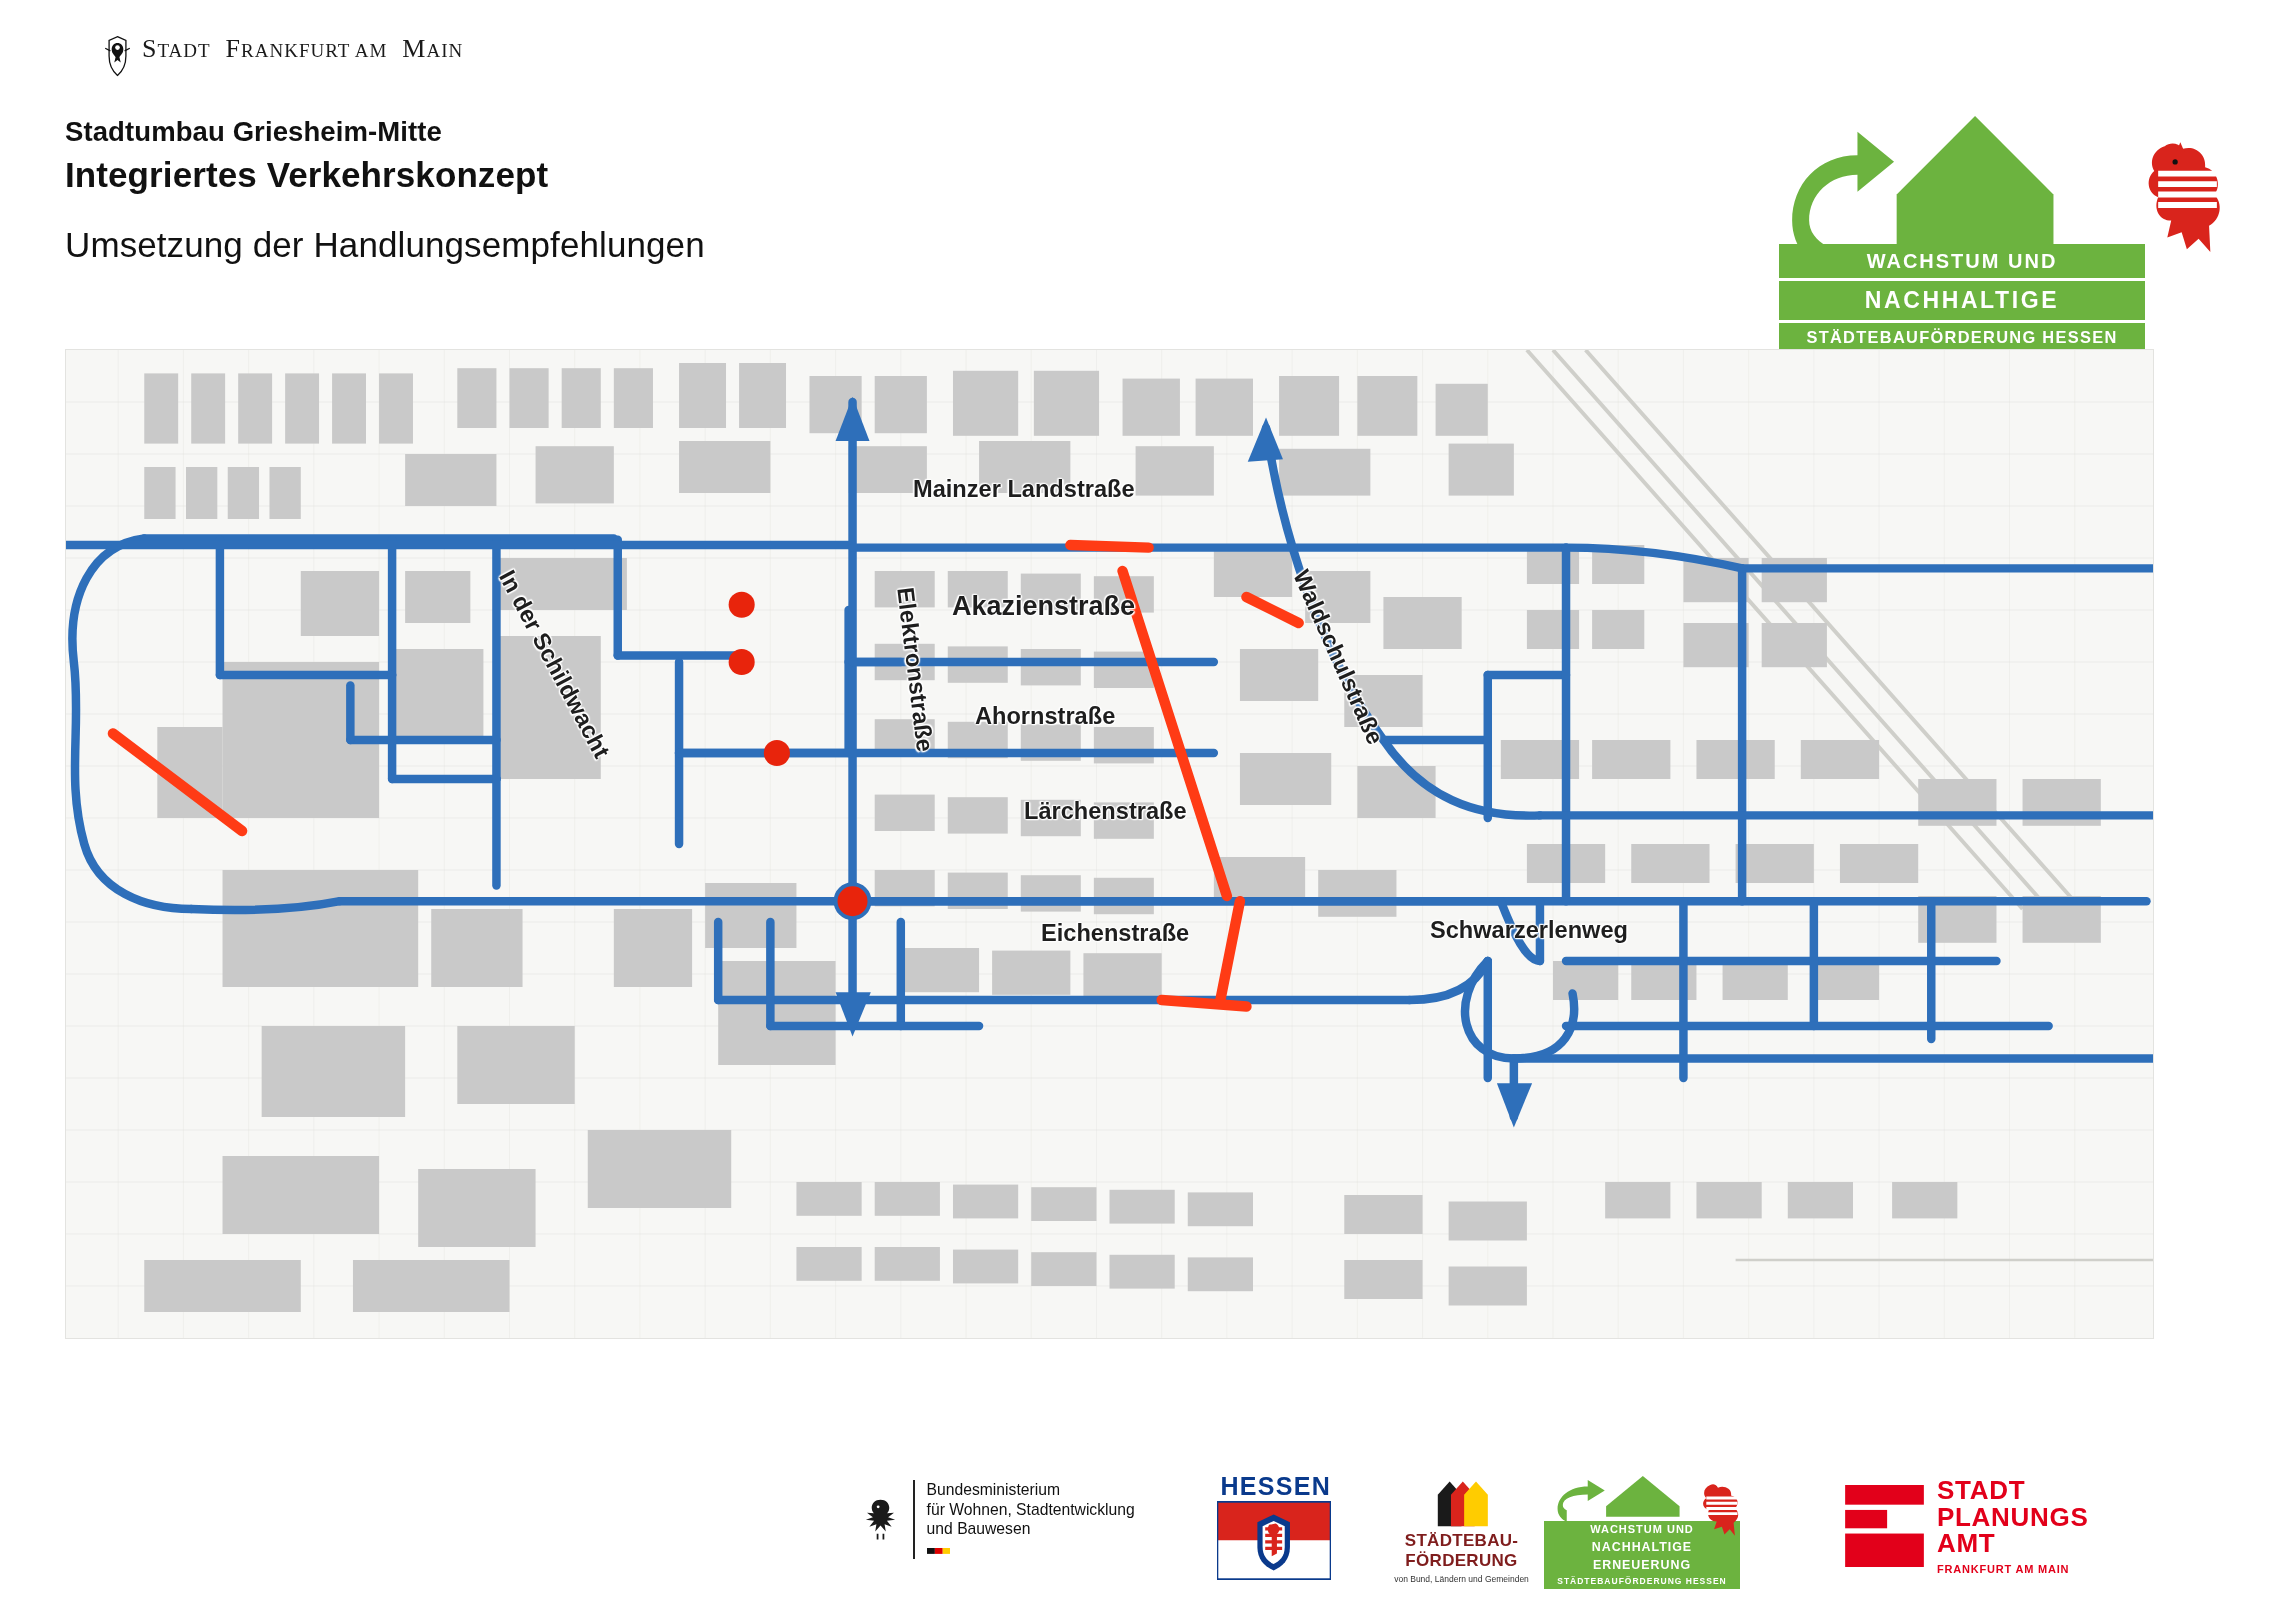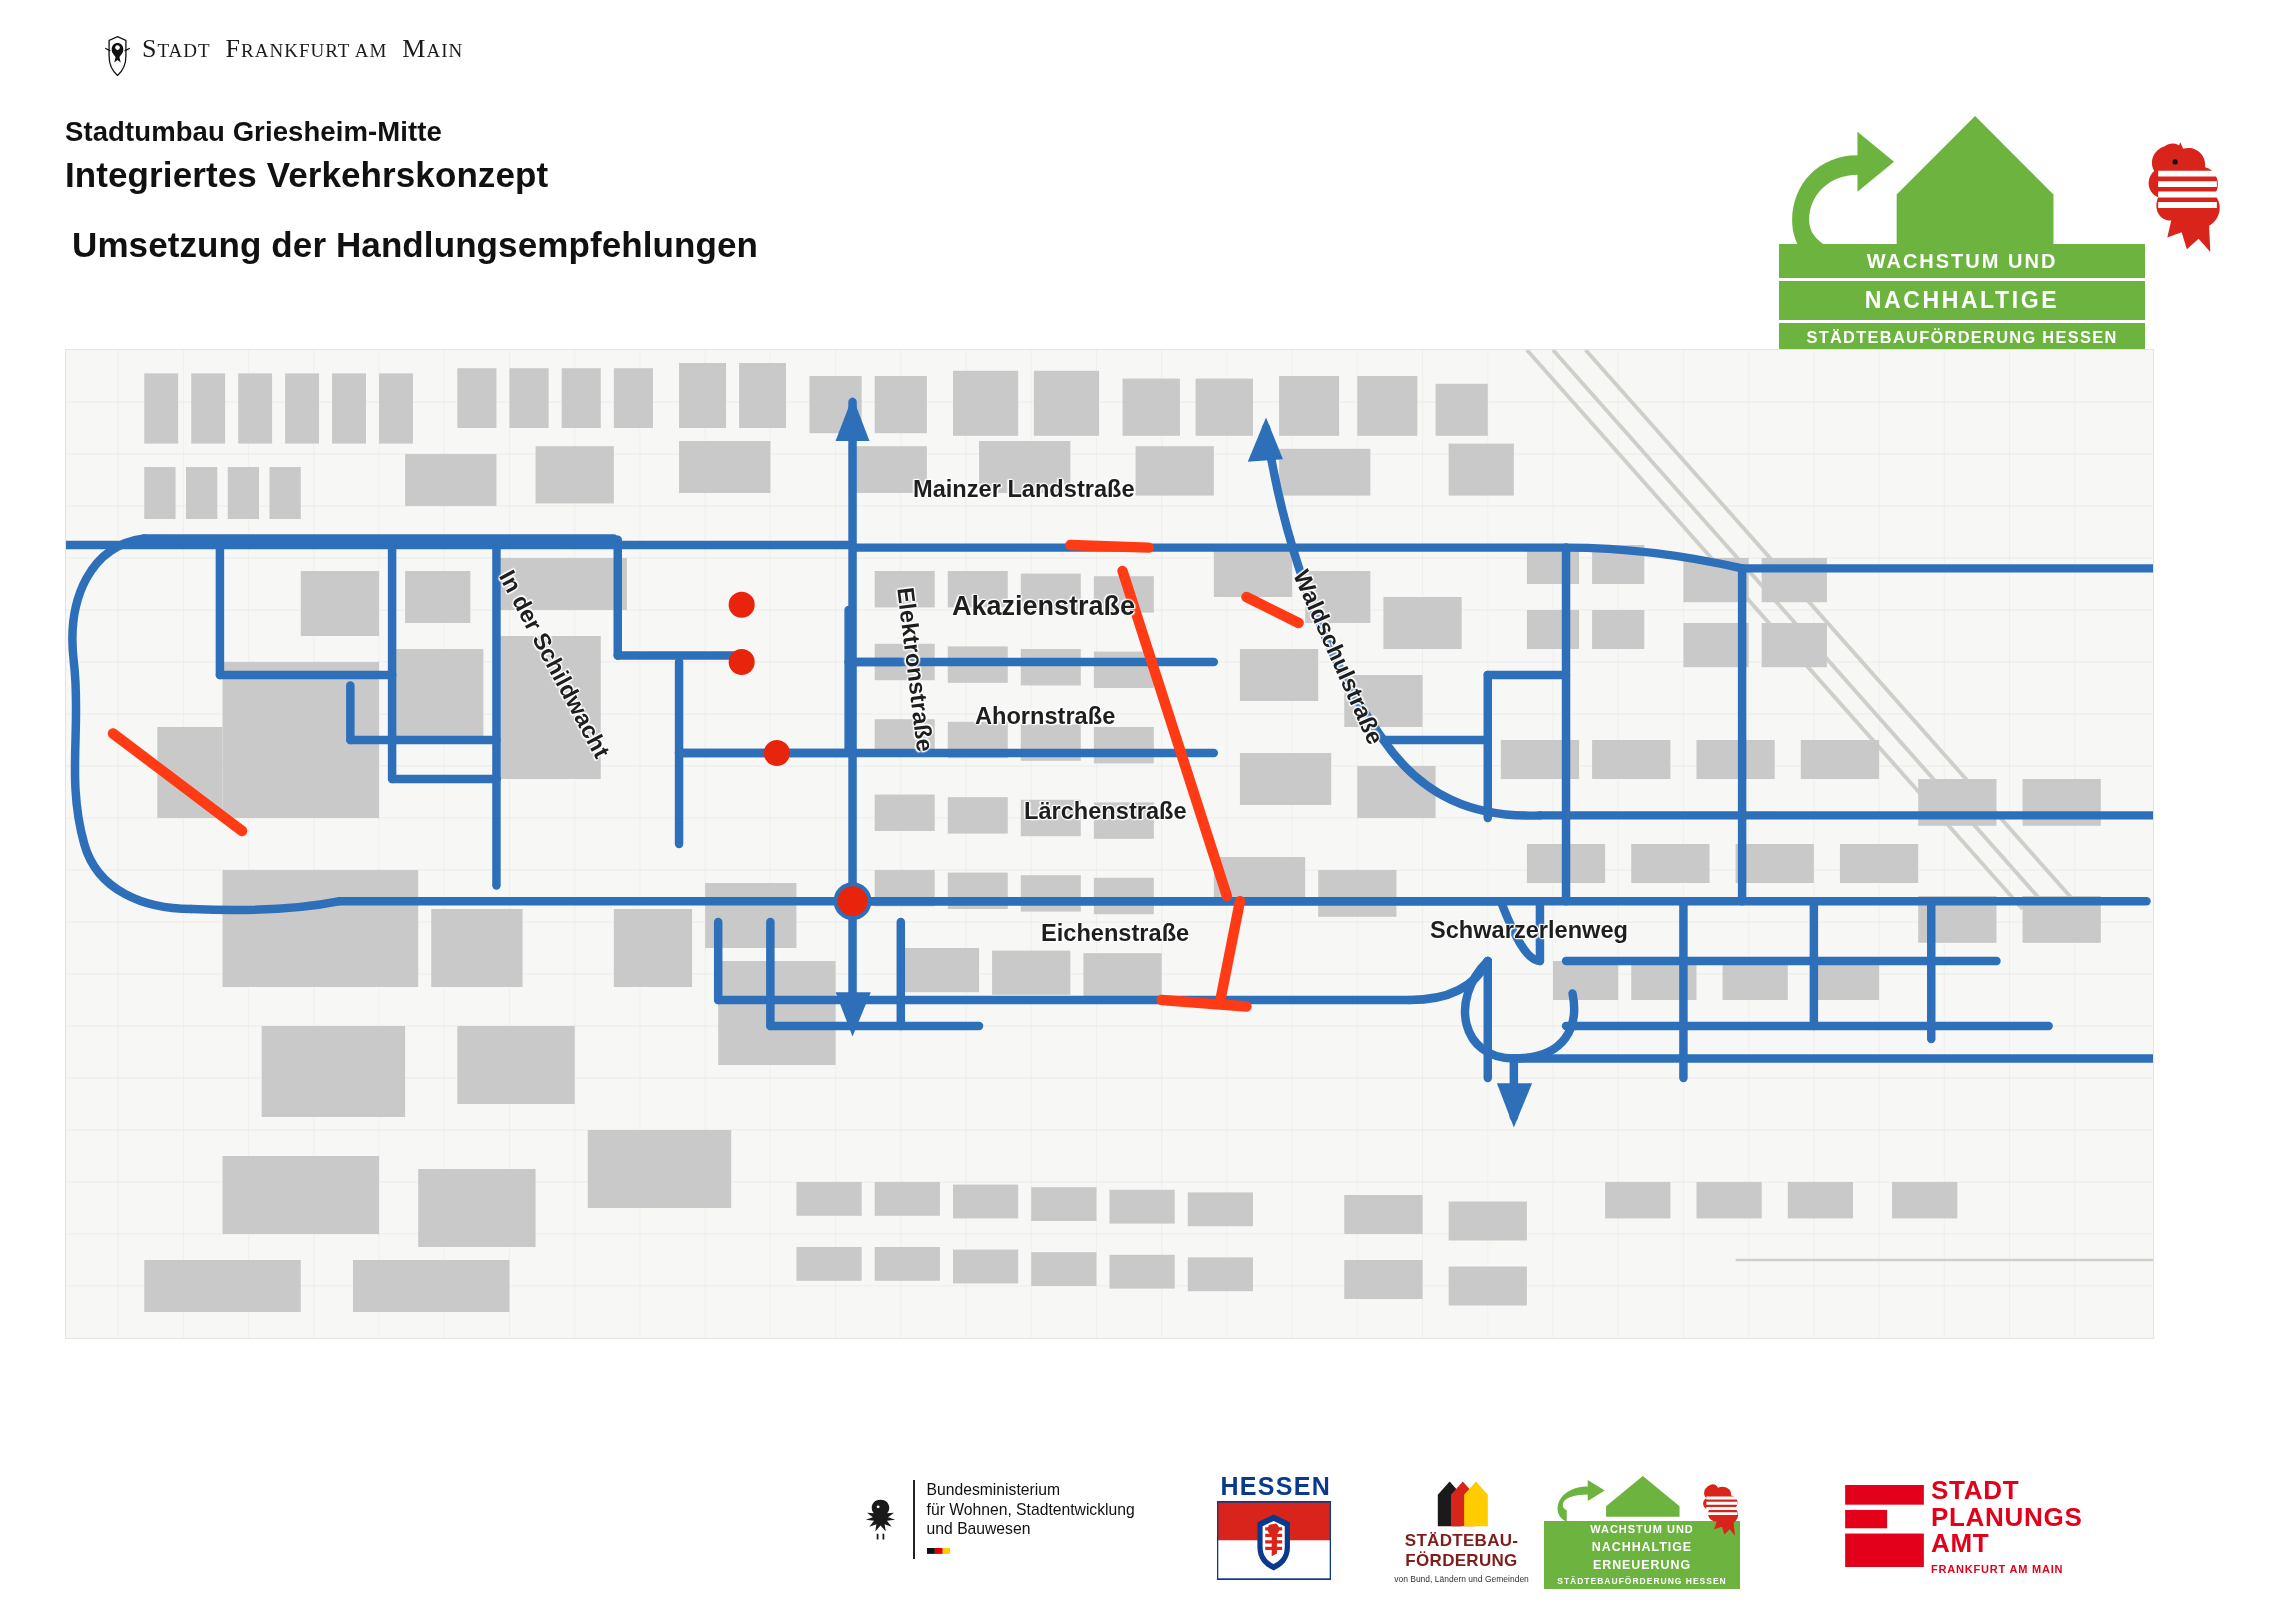--- a/index.html
+++ b/index.html
@@ -53,22 +53,22 @@
     letter-spacing: 0.1px;
   }
   .title-main {
     font-size: 35px;
     font-weight: bold;
     margin: 0 0 30px 0;
     letter-spacing: 0.1px;
   }
   .title-third {
     font-size: 35px;
-    font-weight: bold;
-    margin: 7px;
+    font-weight: normal;
+    margin: 0;
     letter-spacing: 0.1px;
   }
 
   
   .program-logo {
     position: absolute;
     right: 52px;
     top: 116px;
     width: 464px;
     height: 268px;
@@ -154,21 +154,21 @@
 
   .wachstum-small { left: 1544px; top: 11.8px; width: 196px; }
   .ws-band {
     background: #6cb33f; color:#fff; font-weight:bold; text-align:center;
     letter-spacing: 1px;
   }
   .ws-b1 { font-size: 11px; line-height: 17px; }
   .ws-b2 { font-size: 12.4px; line-height: 18.3px; }
   .ws-b3 { font-size: 8.5px; line-height: 14.4px; }
 
-  .stadtplanung { left: 1845px; top: 9.2px; display:flex; align-items:center; gap:7px;justify-content:flex-end;}
+  .stadtplanung { left: 1845px; top: 9.2px; display:flex; align-items:center; gap:13px;justify-content:flex-end;}
   .sp-mark { width: 79px; height: 82px; }
   .sp-txt { color: #e2001a; font-weight: bold; font-size: 26px; line-height: 1.02; letter-spacing: 0.7px;}
   .sp-sub { color: #e2001a; font-weight: bold; font-size: 11px; letter-spacing: 0.8px; margin-top: 6.5px;}
 </style>
 </head>
 <body>
 
 <div class="city-logo">
   <span class="eagle">
     <svg viewBox="0 0 62 68" width="41" height="44" aria-hidden="true">

